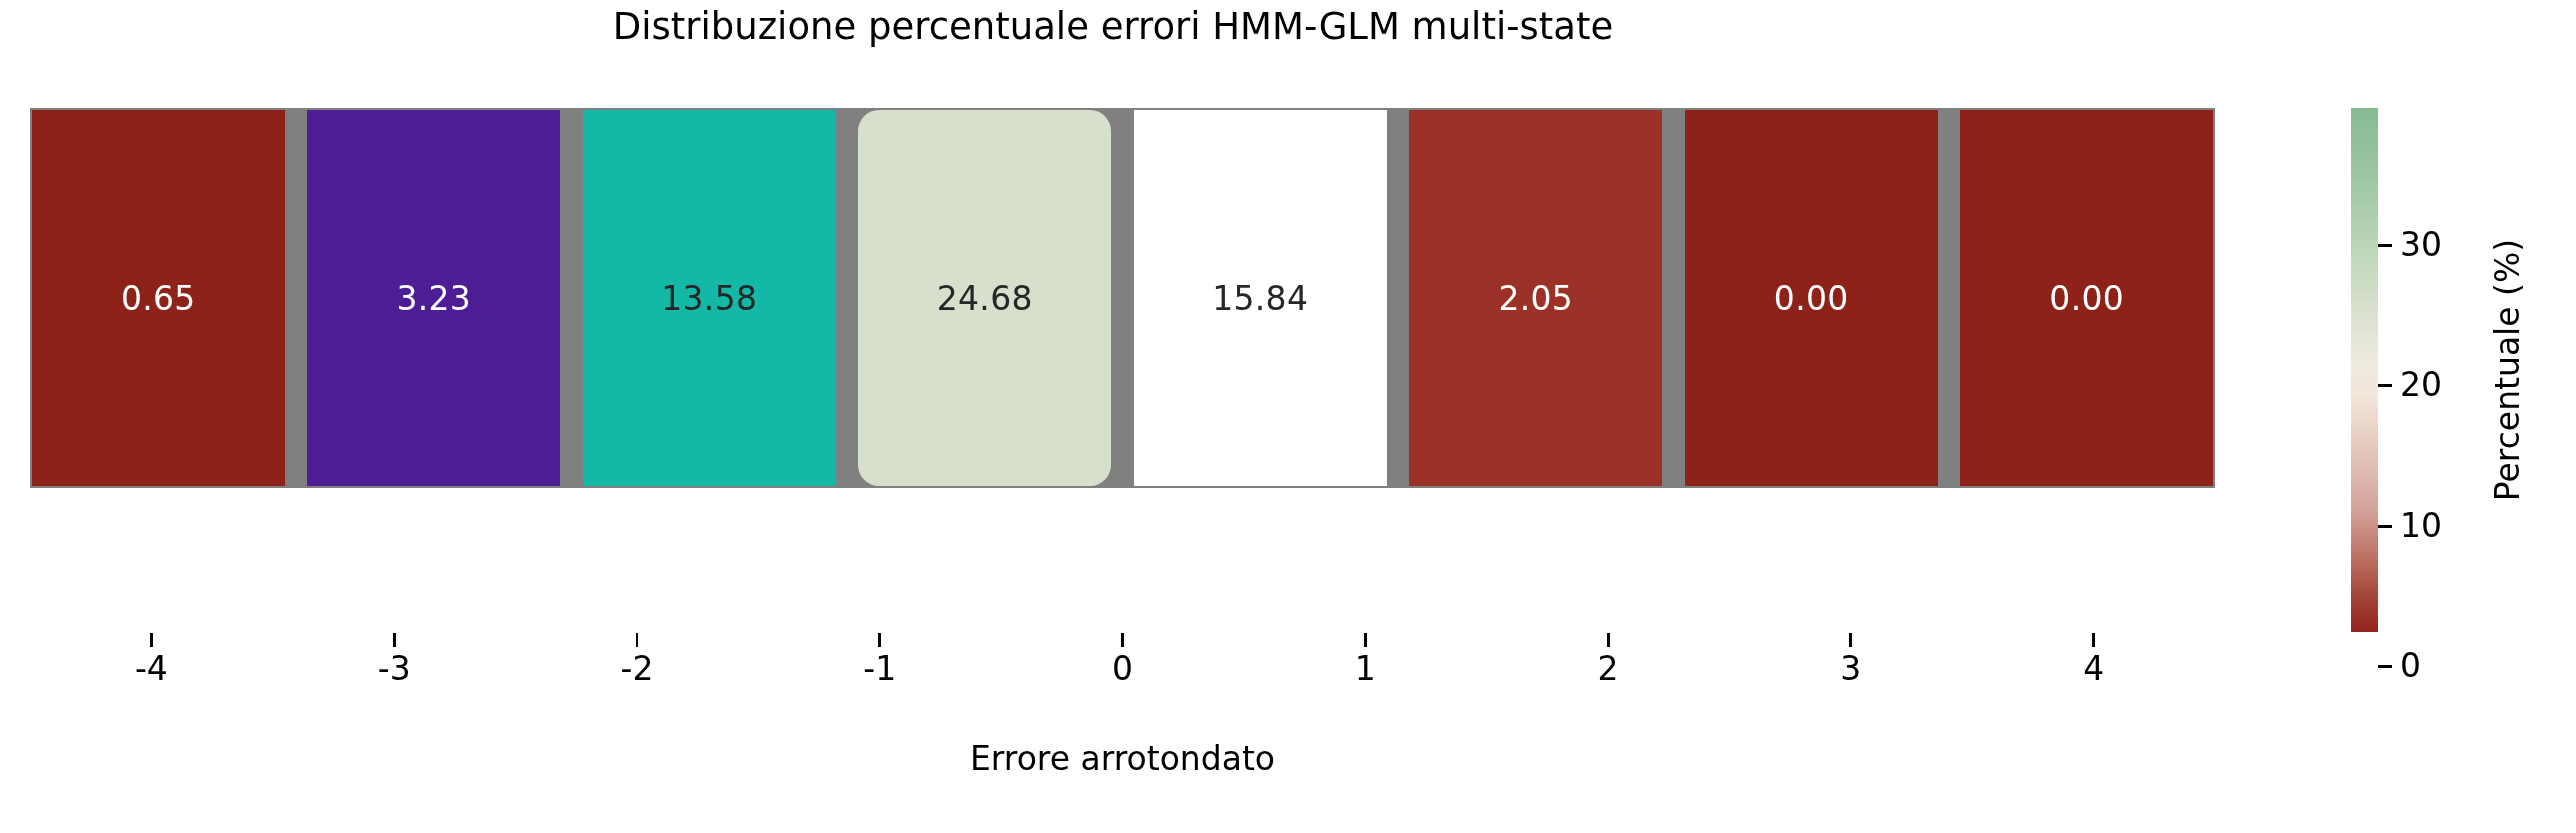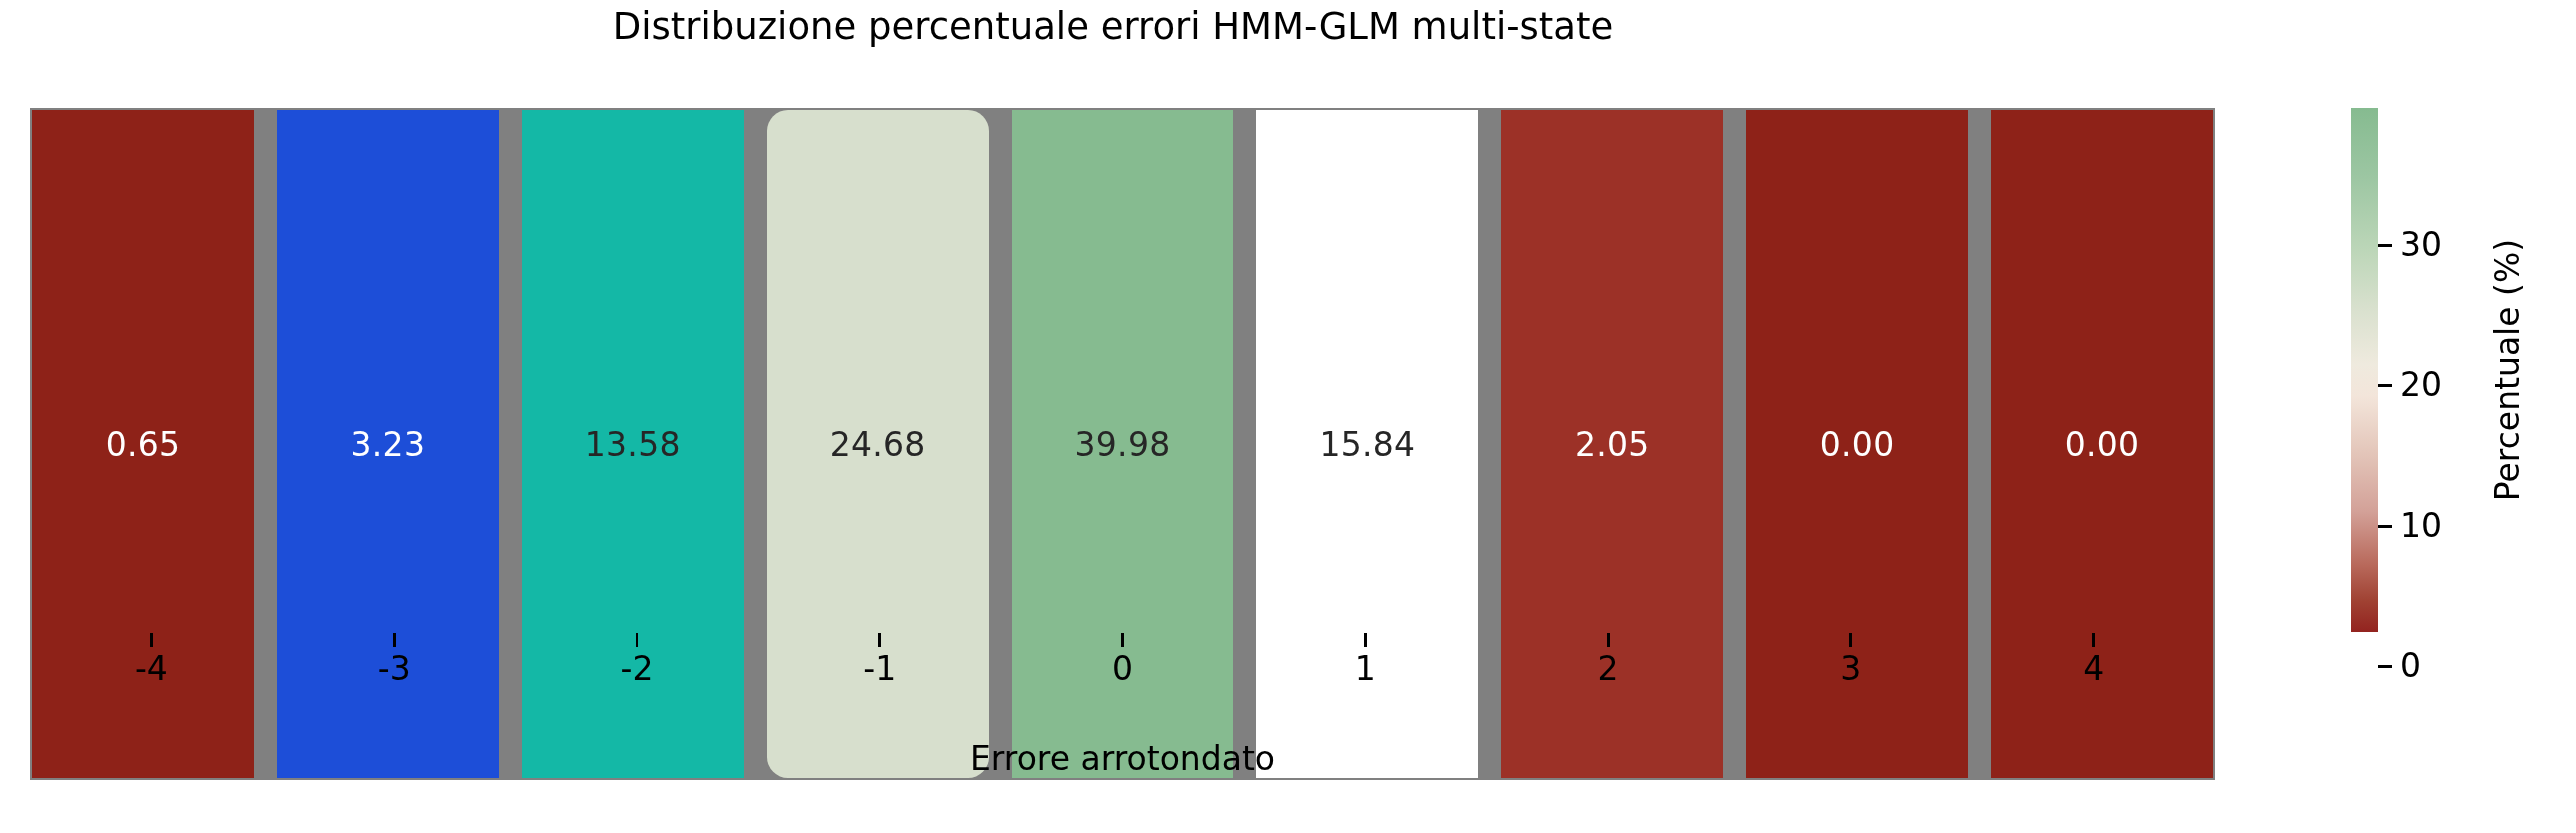--- a/index.html
+++ b/index.html
@@ -33,21 +33,21 @@
     line-height: 1.12;
     white-space: nowrap;
   }
 
   
   #heatmap-axes {
     position: absolute;
     left: 30px;
     top: 108px;
     width: 2185px;
-    height: 672px;
+    height: 380px;
     box-sizing: border-box;
     border: 2.9px solid #808080;
     background: #808080;
     display: flex;
     flex-direction: row;
     gap: 20px;
   }
   .heatmap-cell {
     position: relative;
     flex: 1 1 0;
@@ -183,31 +183,28 @@
 <body>
 
 <div id="figure">
 
   <div id="chart-title">Distribuzione percentuale errori HMM-GLM multi-state</div>
 
   <div id="heatmap-axes">
     <div class="heatmap-cell" style="background: rgb(142, 34, 24);">
       <span class="cell-value" style="color: rgb(255, 255, 255);">0.65</span>
     </div>
-    <div class="heatmap-cell" style="background: #1d4ed8;">
+    <div class="heatmap-cell" style="background: #4c1d95;">
       <span class="cell-value" style="color: rgb(255, 255, 255);">3.23</span>
     </div>
     <div class="heatmap-cell" style="background: #14b8a6;">
       <span class="cell-value" style="color: rgb(38, 38, 38);">13.58</span>
     </div>
     <div class="heatmap-cell" style="background: rgb(215, 223, 205); border-radius: 21px;">
       <span class="cell-value" style="color: rgb(38, 38, 38);">24.68</span>
-    </div>
-    <div class="heatmap-cell" style="background: rgb(134, 187, 144);">
-      <span class="cell-value" style="color: rgb(38, 38, 38);">39.98</span>
     </div>
     <div class="heatmap-cell" style="background: #ffffff;">
       <span class="cell-value" style="color: rgb(38, 38, 38);">15.84</span>
     </div>
     <div class="heatmap-cell" style="background: rgb(156, 49, 39);">
       <span class="cell-value" style="color: rgb(255, 255, 255);">2.05</span>
     </div>
     <div class="heatmap-cell" style="background: rgb(142, 34, 24);">
       <span class="cell-value" style="color: rgb(255, 255, 255);">0.00</span>
     </div>

